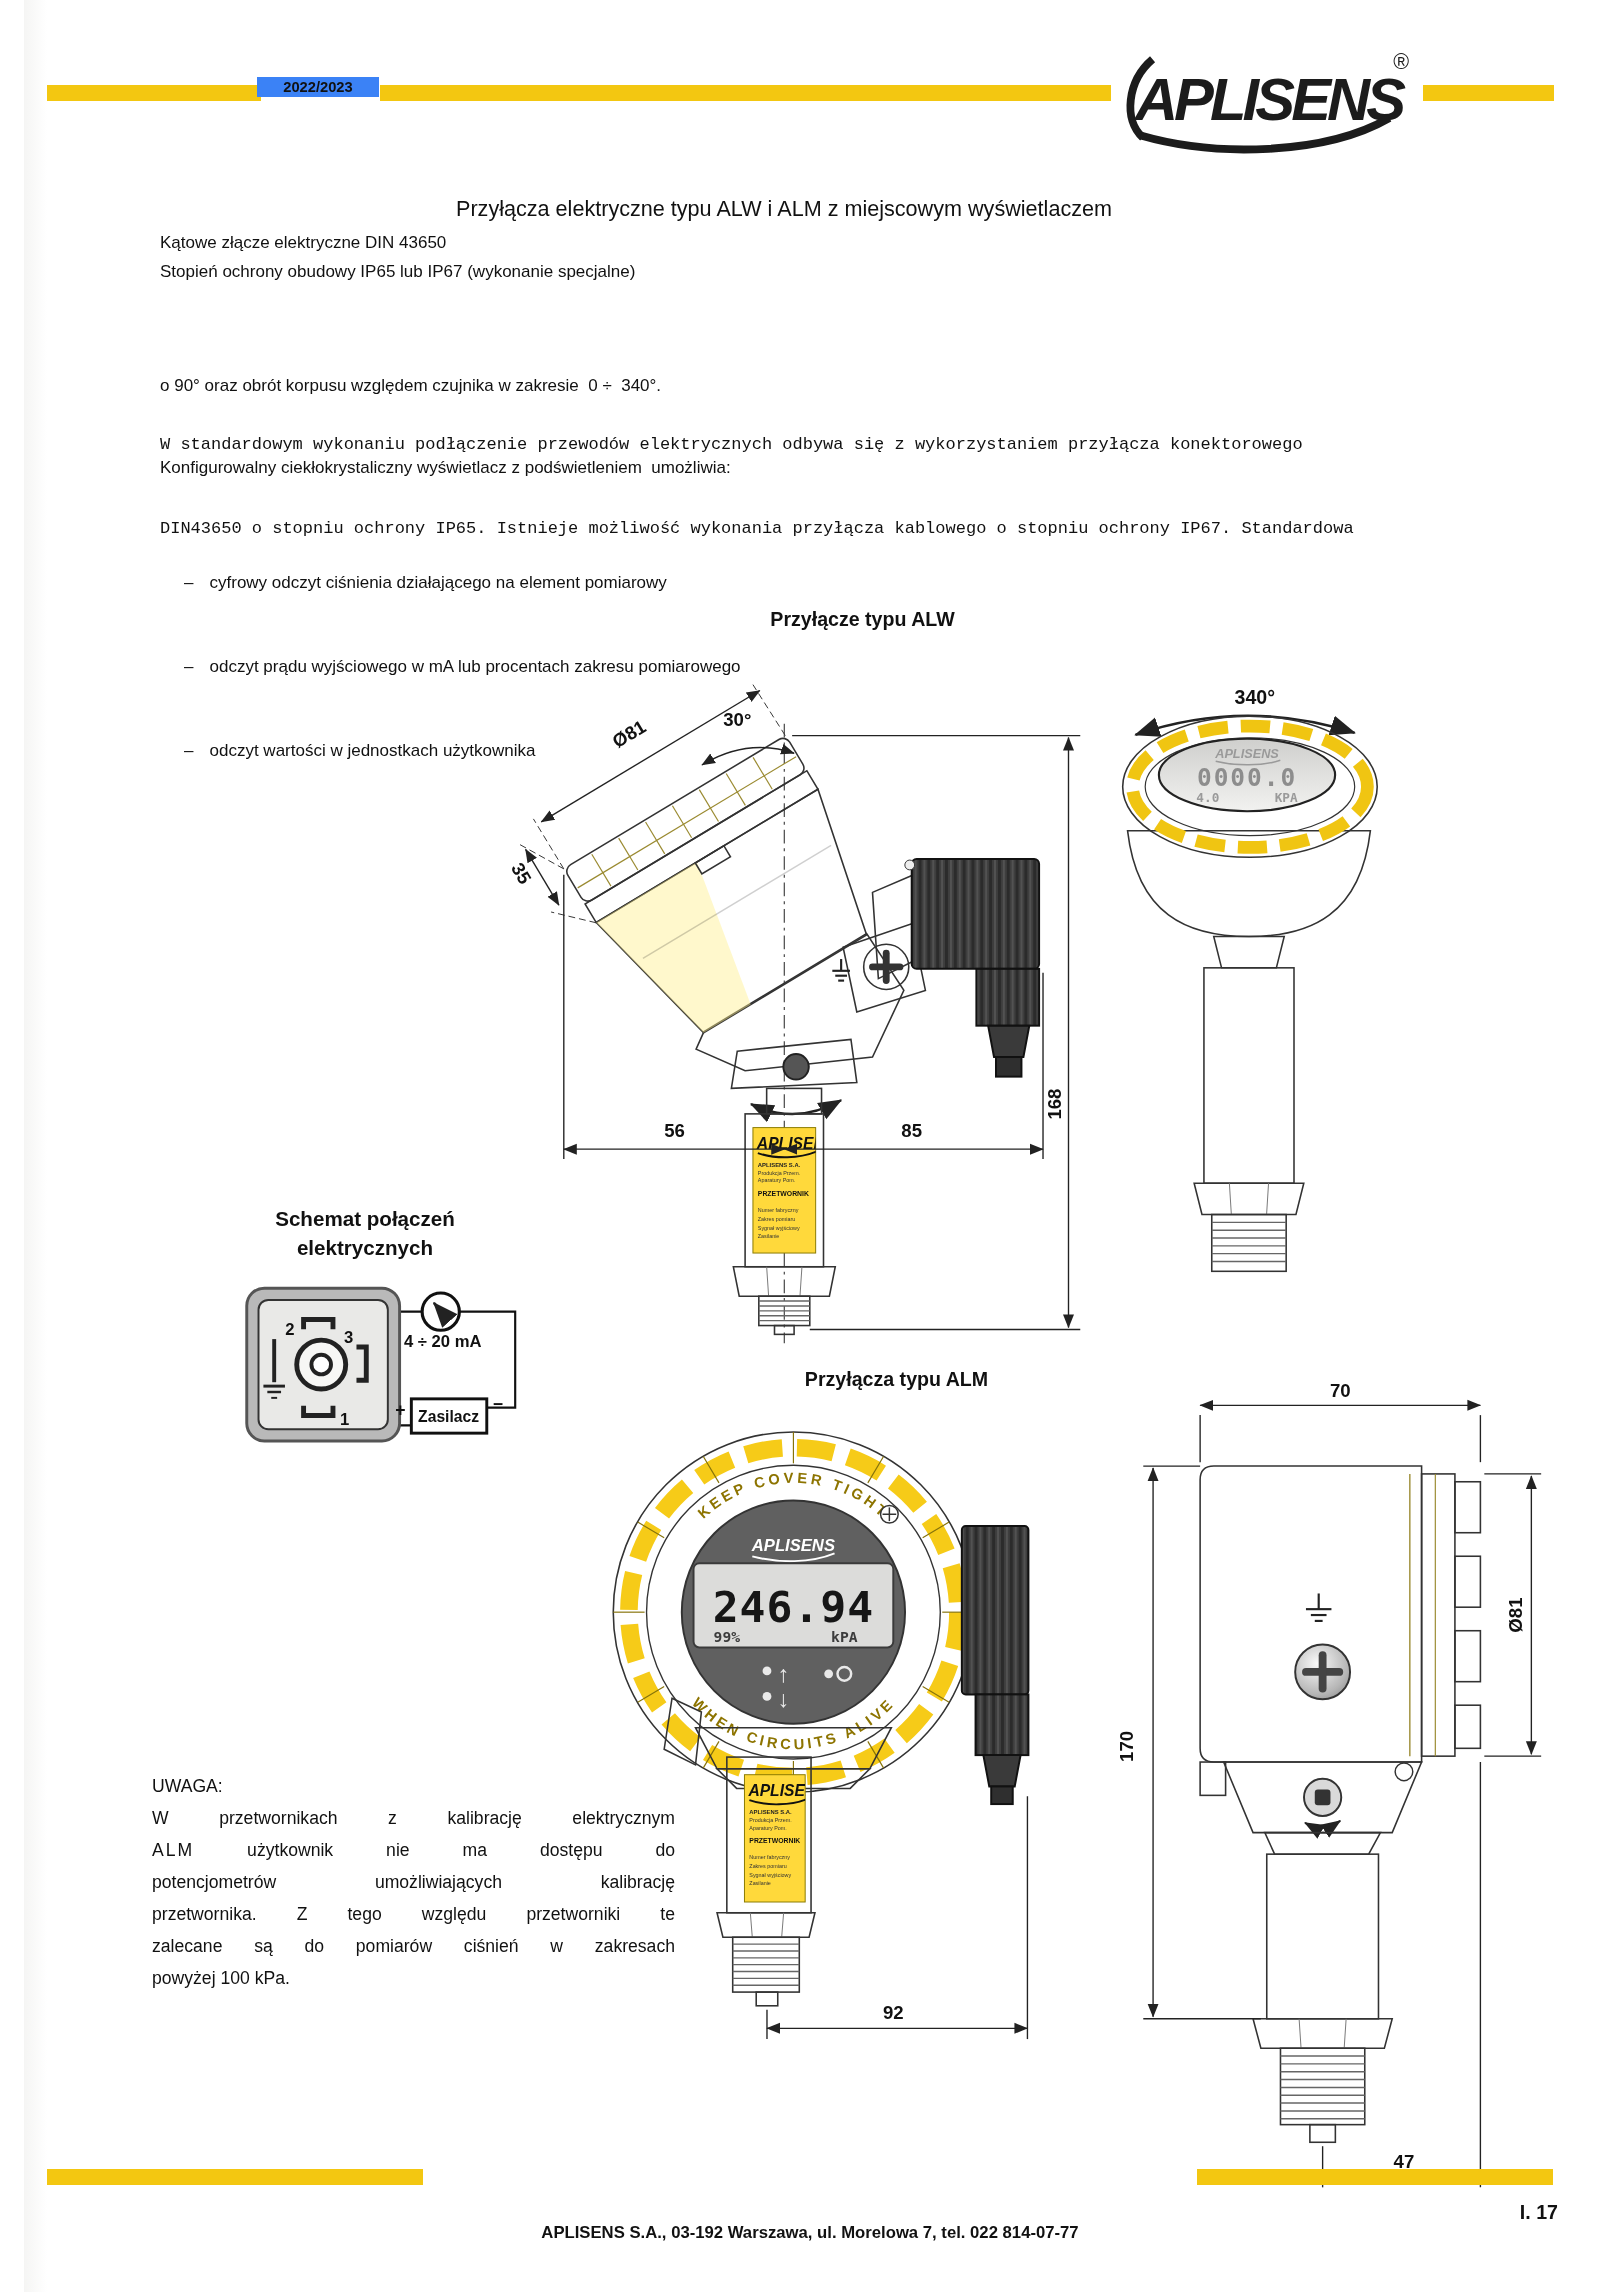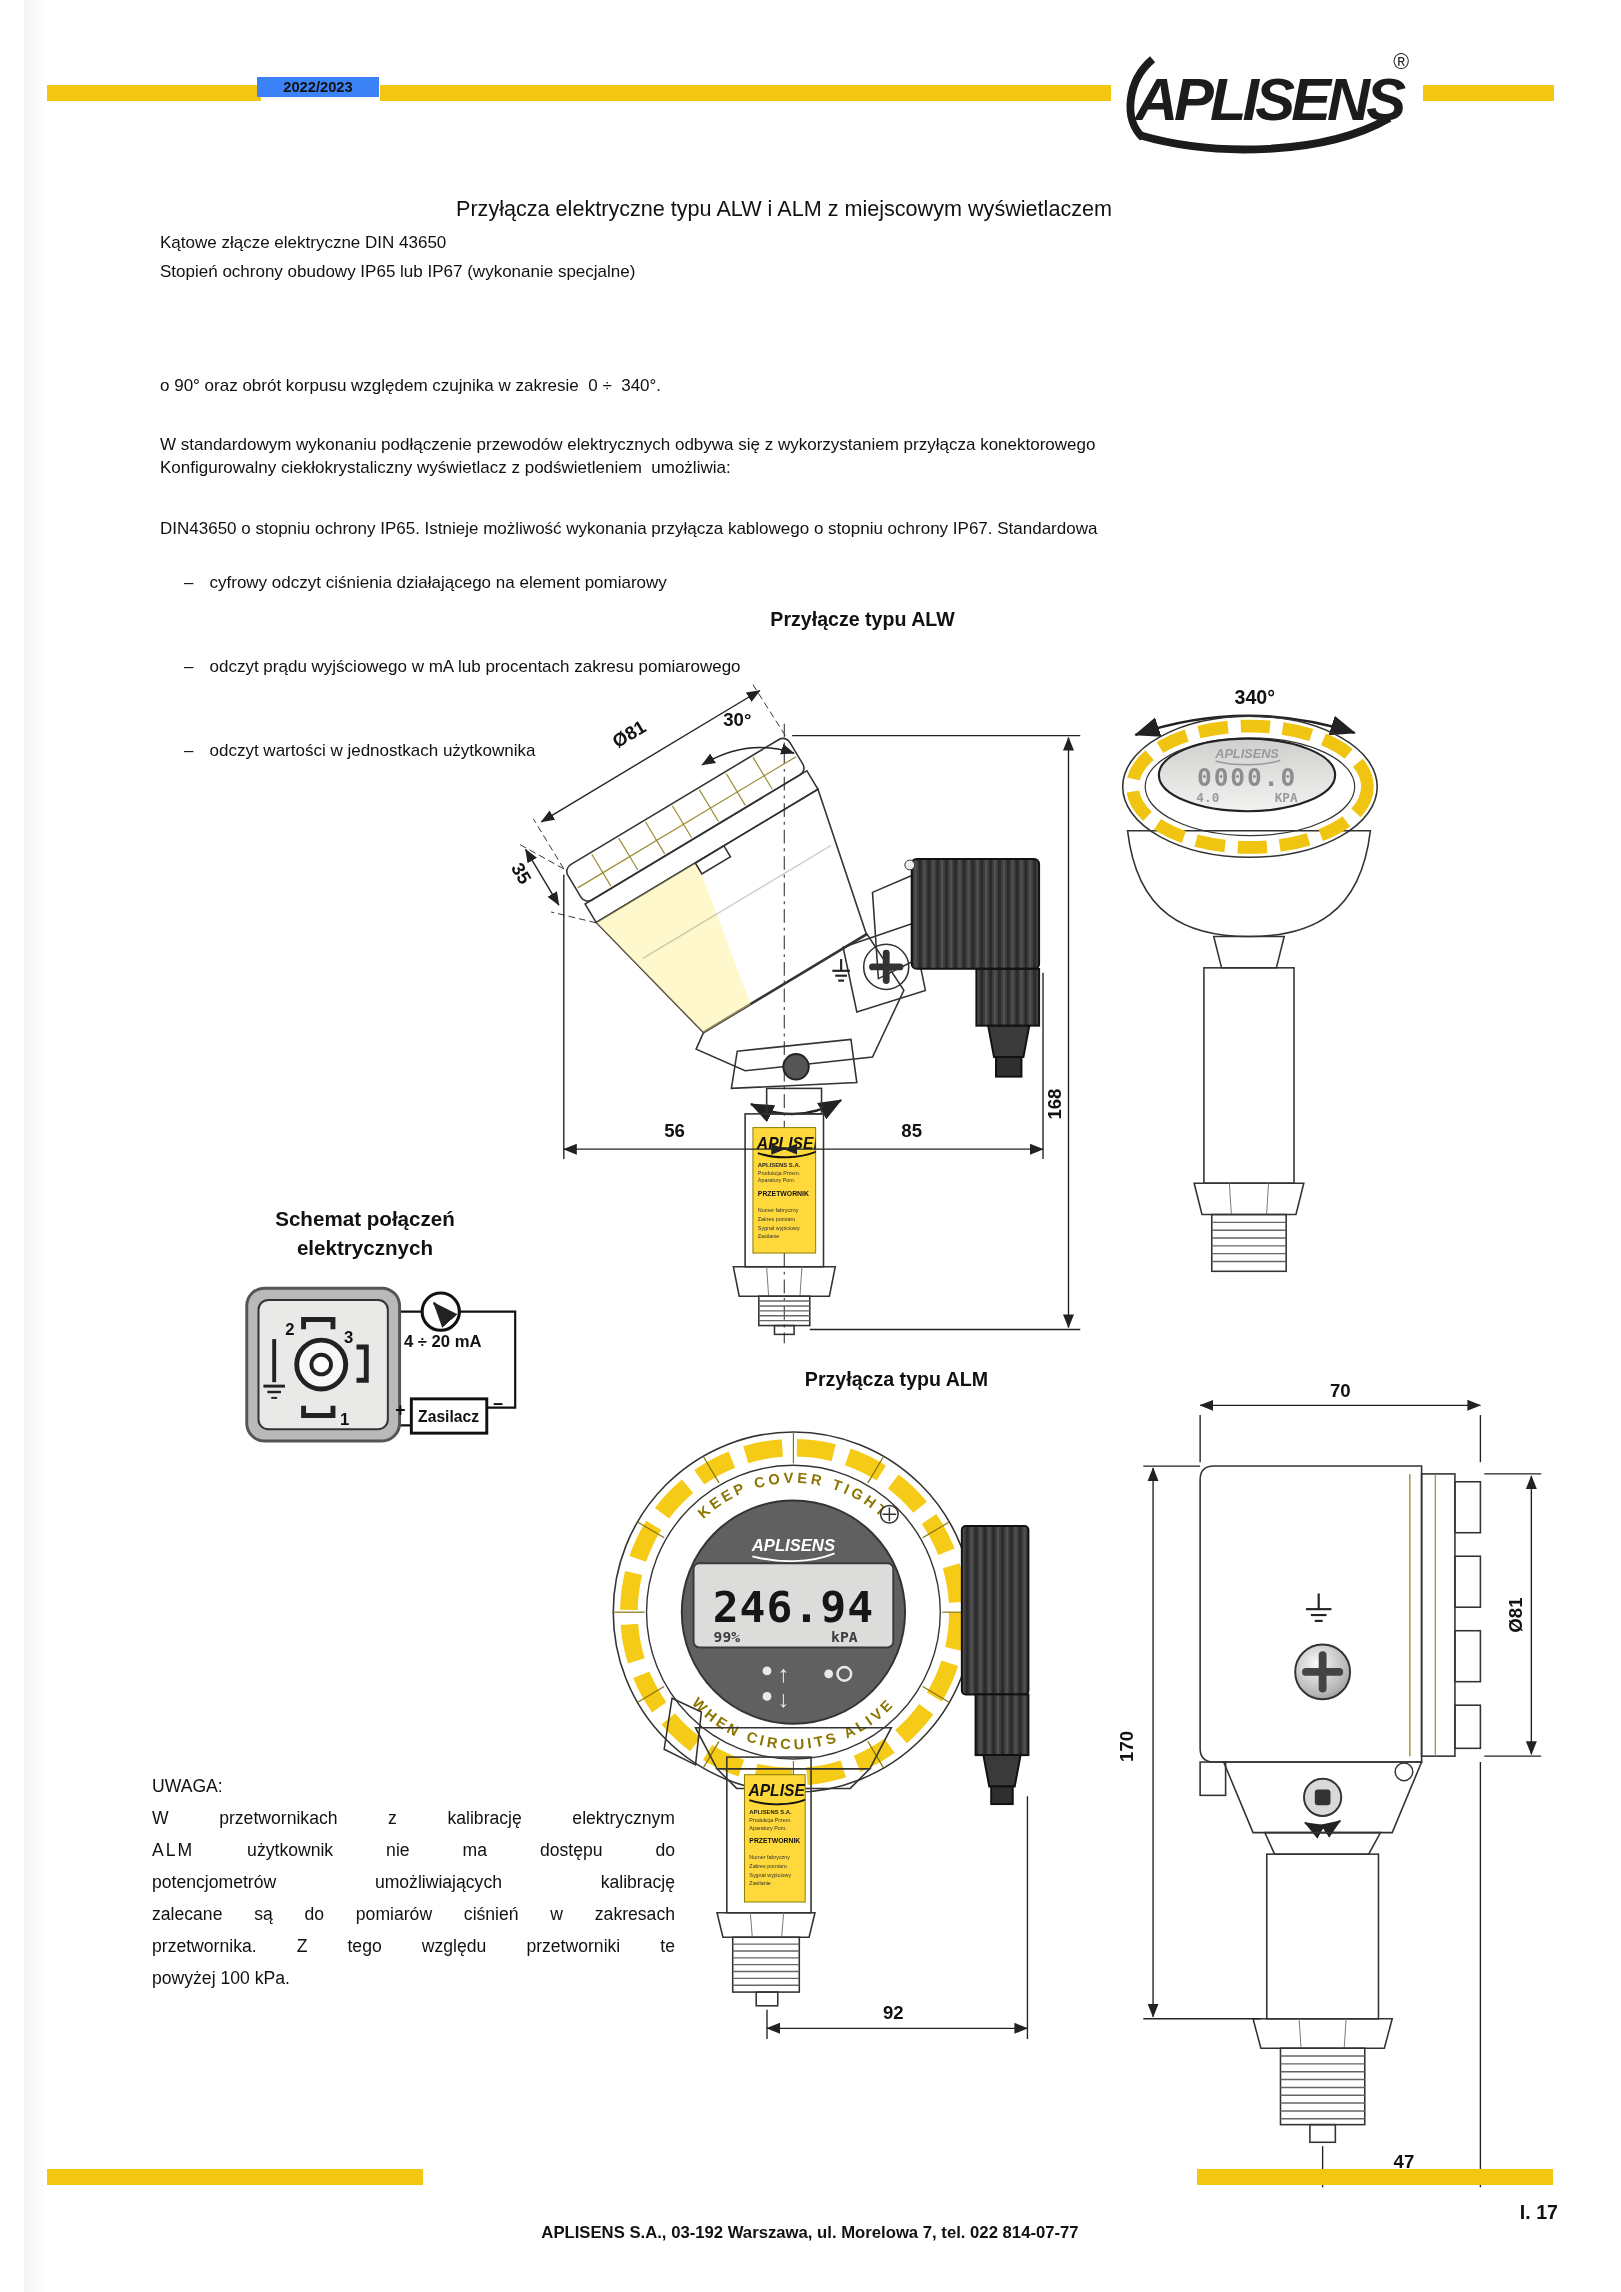--- a/index.html
+++ b/index.html
@@ -94,21 +94,21 @@
     <text x="282" y="44" font-size="22" fill="#1c1c1c">®</text>
   </svg>
 
   <div class="abs title b ctr">Przyłącza elektryczne typu ALW i ALM z miejscowym wyświetlaczem</div>
   <div class="abs line" style="top:233px;">Kątowe złącze elektryczne DIN 43650</div>
   <div class="abs line" style="top:262px;"><span>Stopień ochrony obudowy </span><span class="b">IP65</span><span> lub </span><span class="b">IP67</span><span> (wykonanie specjalne)</span></div>
 
   <div class="abs para txt" style="top:316px;">
     <div>o 90° oraz obrót korpusu względem czujnika w zakresie  0 ÷  340°.</div>
   </div>
-  <div class="abs para txt" style="top:375px;">
+  <div class="abs para txt" style="top:375px;font-family:Liberation Mono, monospace;">
     <div>W standardowym wykonaniu podłączenie przewodów elektrycznych odbywa się z wykorzystaniem przyłącza konektorowego</div>
     <div>DIN43650 o stopniu ochrony IP65. Istnieje możliwość wykonania przyłącza kablowego o stopniu ochrony IP67. Standardowa</div>
   </div>
   <div class="abs para txt" style="top:454px;">Konfigurowalny ciekłokrystaliczny wyświetlacz z podświetleniem  umożliwia:</div>
   <div class="abs bullets txt" style="top:513px;">
     <div class="bul"><span class="dash">–</span><span>cyfrowy odczyt ciśnienia działającego na element pomiarowy</span></div>
     <div class="bul"><span class="dash">–</span><span>odczyt prądu wyjściowego w mA lub procentach zakresu pomiarowego</span></div>
     <div class="bul"><span class="dash">–</span><span>odczyt wartości w jednostkach użytkownika</span></div>
   </div>
 
@@ -466,22 +466,22 @@
       <line x1="229" y1="822" x2="390" y2="822" class="dim" marker-start="url(#arr)" marker-end="url(#arr)"></line>
       <text x="312" y="812" class="dimtxt" text-anchor="middle">47</text>
     </g>
   </svg>
 
   <div class="abs uwaga">
     <div class="b">UWAGA:</div>
     <div class="jline">W przetwornikach z kalibrację elektrycznym</div>
     <div class="jline"><span class="b" style="letter-spacing:2px">ALM</span><span> użytkownik nie ma dostępu do</span></div>
     <div class="jline">potencjometrów umożliwiających kalibrację</div>
+    <div class="jline">przetwornika. Z tego względu przetworniki te</div>
     <div class="jline">zalecane są do pomiarów ciśnień w zakresach</div>
-    <div class="jline">przetwornika. Z tego względu przetworniki te</div>
     <div>powyżej 100 kPa.</div>
   </div>
 
   <div class="abs fbar" style="left:47px;width:388px;"></div>
   <div class="abs fbar" style="left:1190px;width:363px;"></div>
   <div class="abs foot ctr">
     <div>APLISENS S.A., 03-192 Warszawa, ul. Morelowa 7, tel. 022 814-07-77</div>
     
   </div>
   <div class="abs pagenum">I. 17</div>

